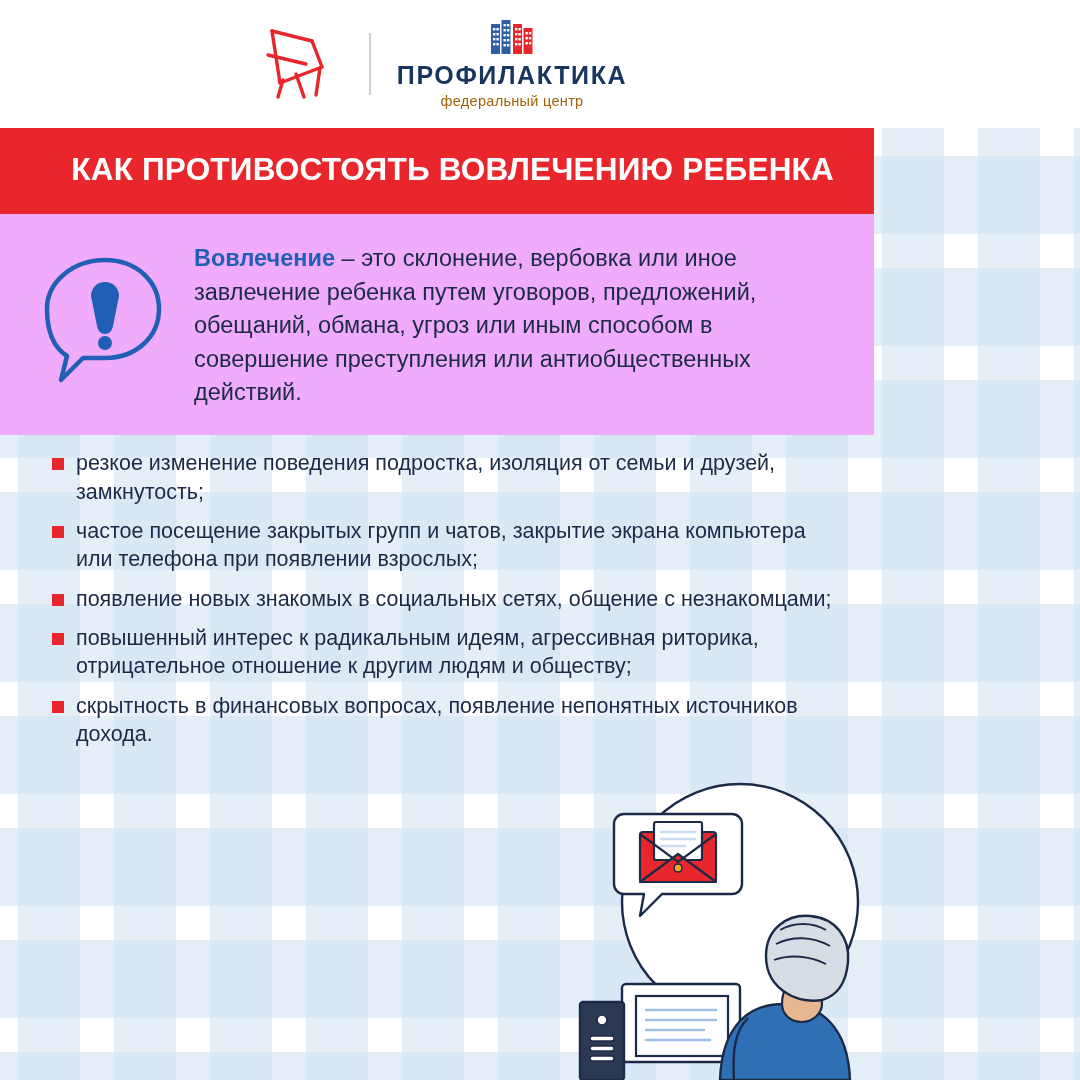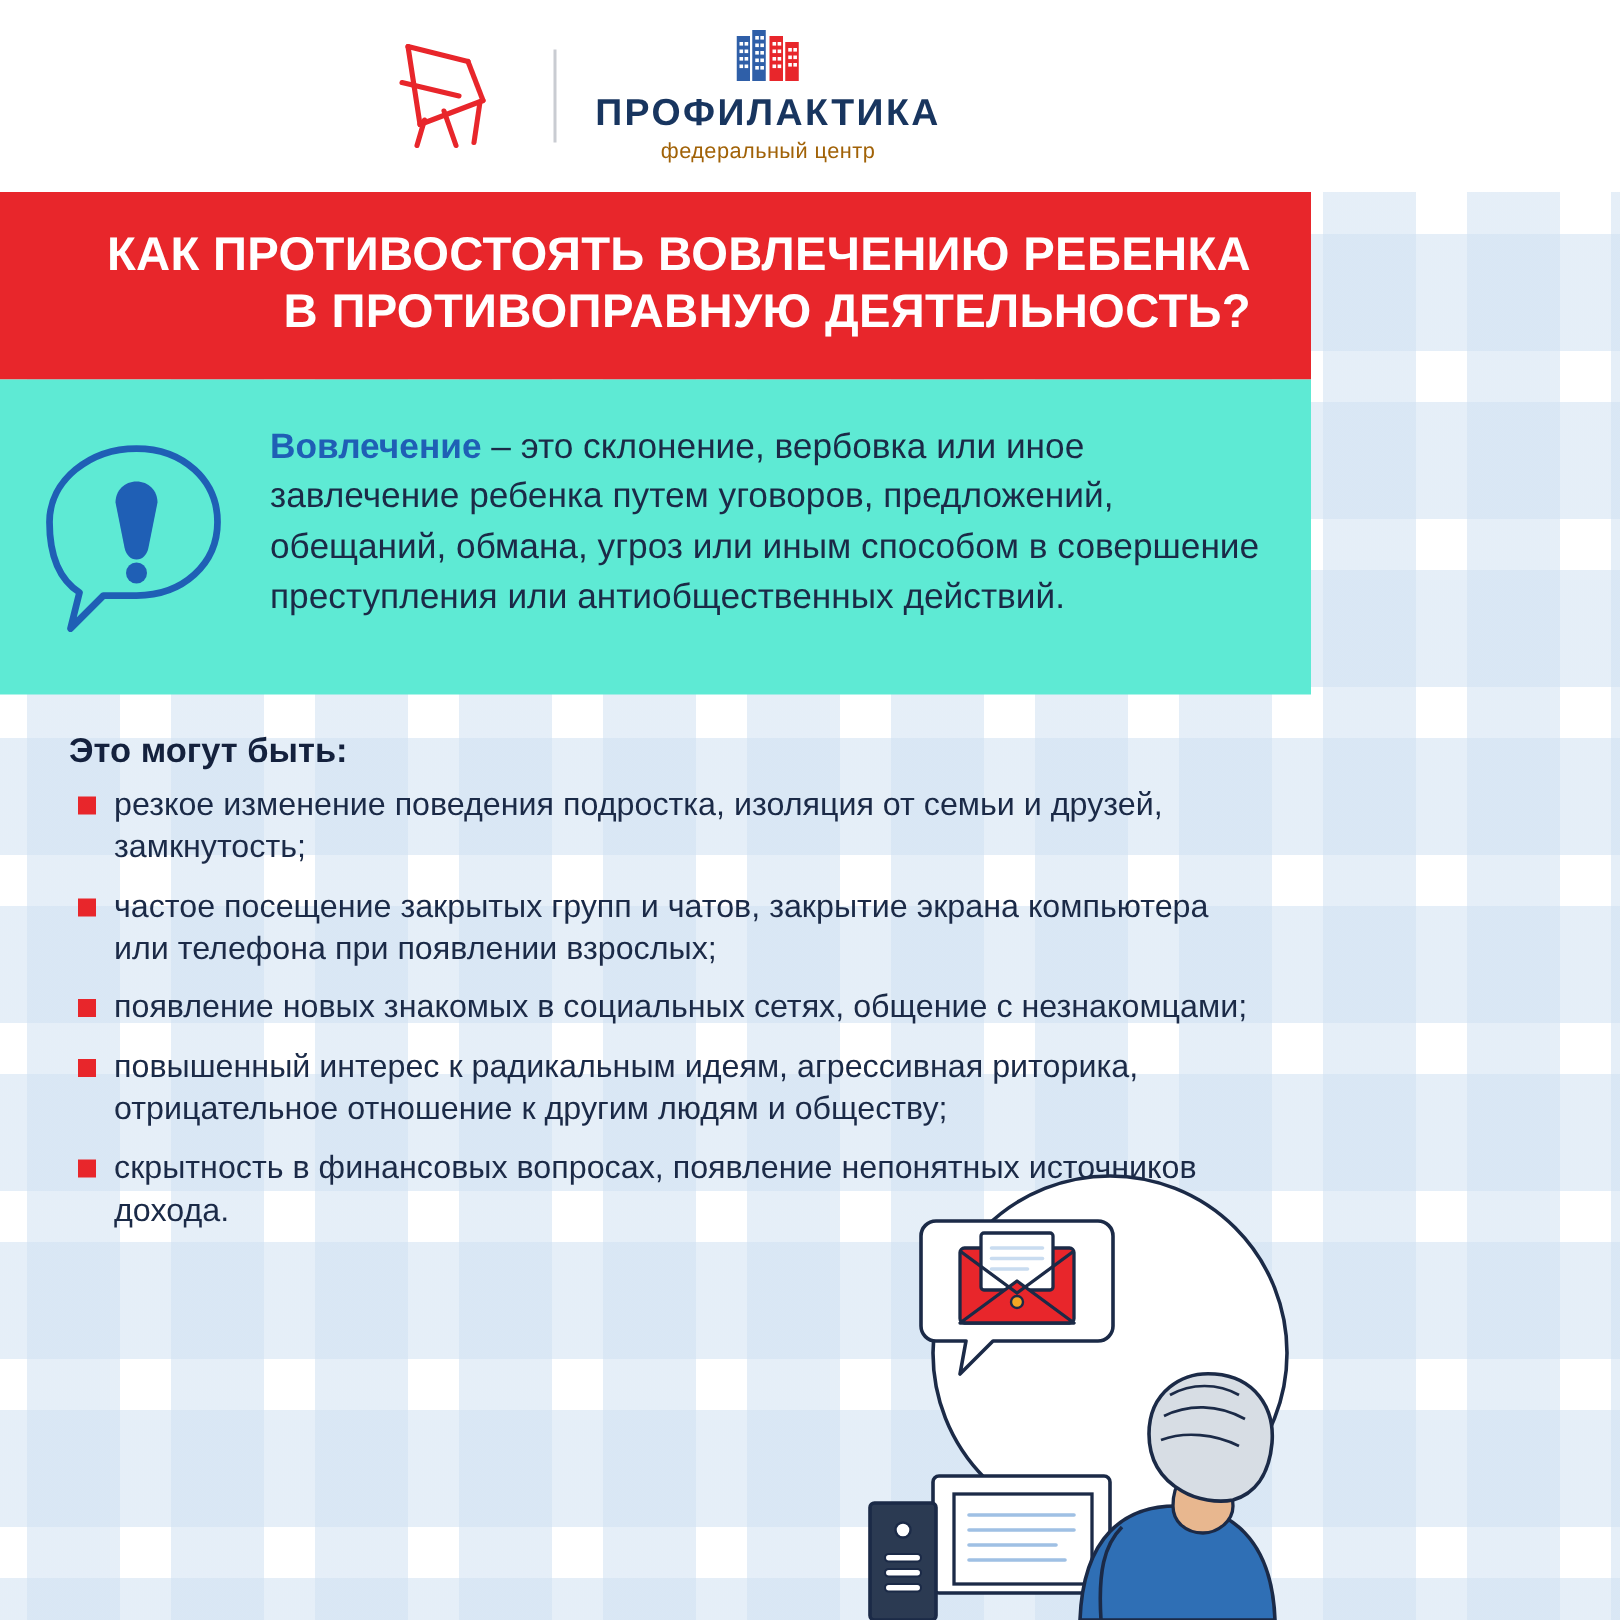--- a/index.html
+++ b/index.html
@@ -96,24 +96,24 @@
   .title-band .line {
     font-size: 31.5px;
     font-weight: bold;
     letter-spacing: 0.2px;
     line-height: 1.22;
     text-transform: uppercase;
   }
 
   
   .definition {
-    background: #5eead4;
+    background: #f0abfc;
     display: flex;
     align-items: flex-start;
-    padding: 26px 34px 26px 20px;
+    padding: 26px 34px 26px 34px;
     gap: 20px;
   }
   .def-icon {
     flex: 0 0 auto;
     width: 140px;
     height: 150px;
     display: flex;
     align-items: flex-start;
     justify-content: center;
     padding-top: 8px;
@@ -240,39 +240,37 @@
             <rect x="37.9" y="22" width="2.4" height="2.4"></rect>
         </g>
       </svg>
       <div class="logo-title">ПРОФИЛАКТИКА</div>
       <div class="logo-sub">федеральный центр</div>
     </div>
   </div>
 
   <div class="title-band">
     <div class="line">КАК ПРОТИВОСТОЯТЬ ВОВЛЕЧЕНИЮ РЕБЕНКА</div>
-    <div class="line">В ПРОТИВОПРАВНУЮ ДЕЯТЕЛЬНОСТЬ?</div>
   </div>
 
   <div class="definition">
     <div class="def-icon">
       <svg width="130" height="140" viewBox="0 0 130 140" fill="none" xmlns="http://www.w3.org/2000/svg">
         <path d="M66 12 C97 12 120 33 120 61 C120 89 97 110 66 110 L44 110 L22 132 L28 108 C14 99 8 82 8 61 C8 33 35 12 66 12 Z" stroke="#1f5fb5" stroke-width="4.5" fill="none" stroke-linejoin="round"></path>
         <path d="M66 34 C74 34 80 40 80 48 L74 78 C73 83 70 86 66 86 C62 86 59 83 58 78 L52 48 C52 40 58 34 66 34 Z" fill="#1f5fb5"></path>
         <circle cx="66" cy="95" r="7" fill="#1f5fb5"></circle>
       </svg>
     </div>
     <div class="def-text">
       <b>Вовлечение</b><span> – это склонение, вербовка или иное завлечение ребенка путем уговоров, предложений, обещаний, обмана, угроз или иным способом в совершение преступления или антиобщественных действий.</span>
     </div>
   </div>
 
   <div class="content">
 
-    <div class="section-heading">Это могут быть:</div>
 
     <ul class="bullets loose">
       <li>резкое изменение поведения подростка, изоляция от семьи и друзей, замкнутость;</li>
       <li>частое посещение закрытых групп и чатов, закрытие экрана компьютера или телефона при появлении взрослых;</li>
       <li>появление новых знакомых в социальных сетях, общение с незнакомцами;</li>
       <li>повышенный интерес к радикальным идеям, агрессивная риторика, отрицательное отношение к другим людям и обществу;</li>
       <li>скрытность в финансовых вопросах, появление непонятных источников дохода.</li>
     </ul>
   </div>
 

